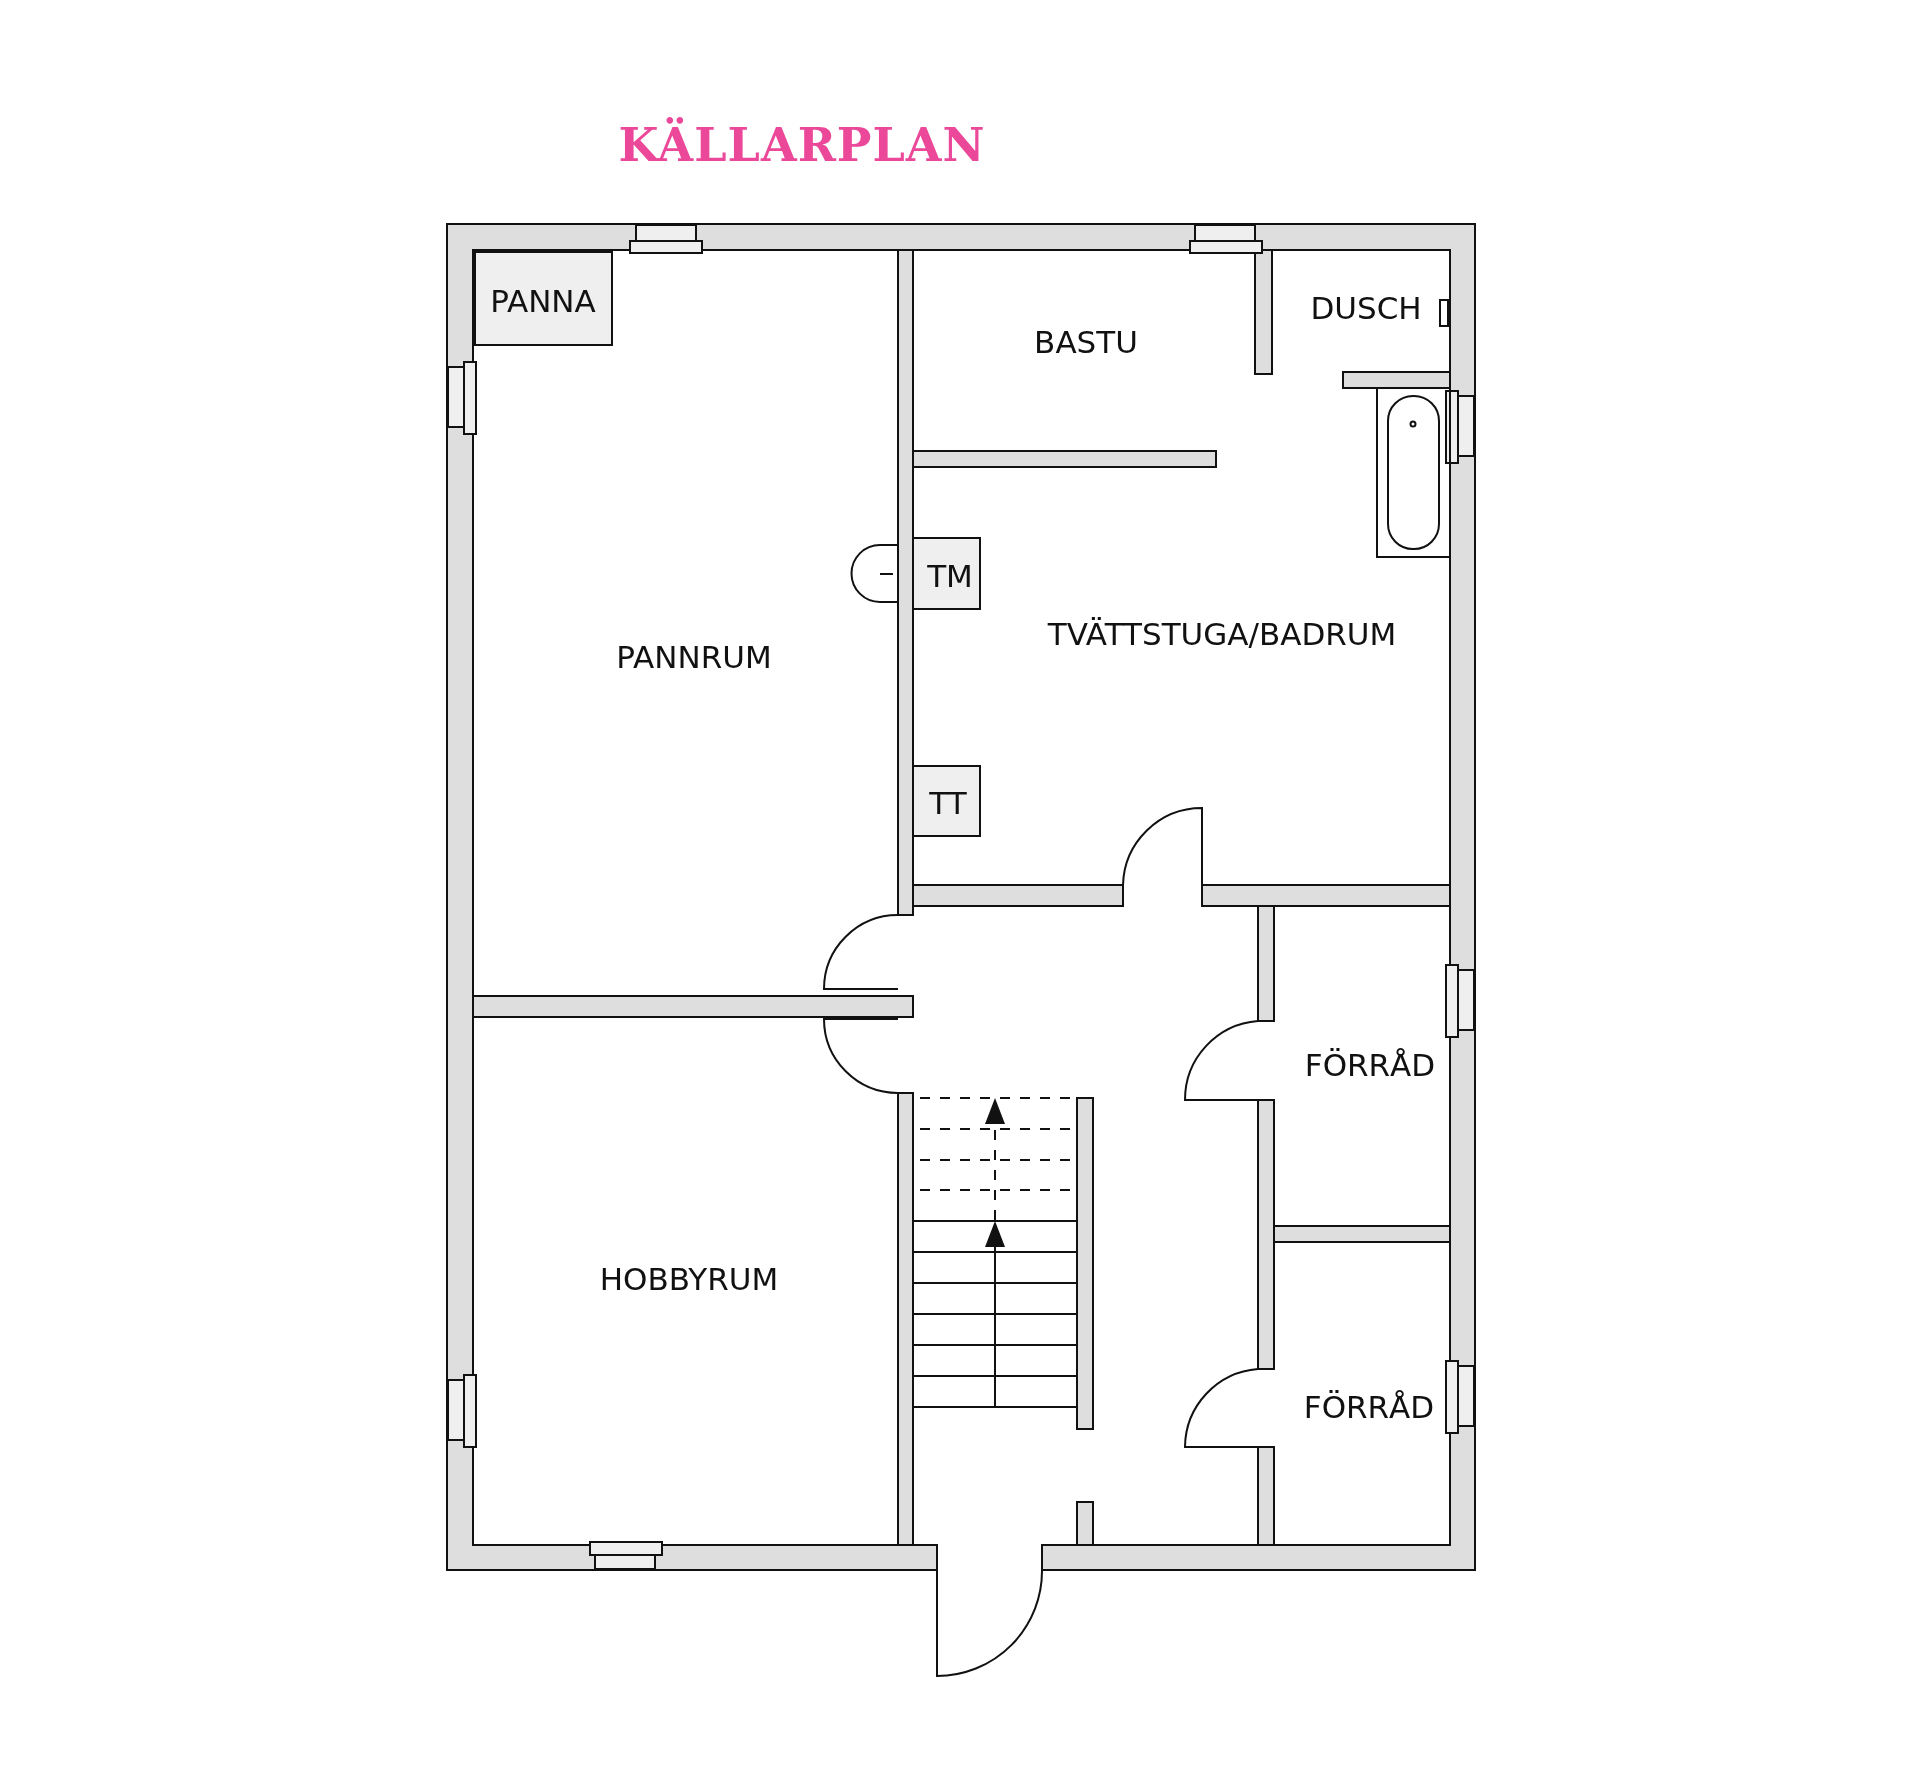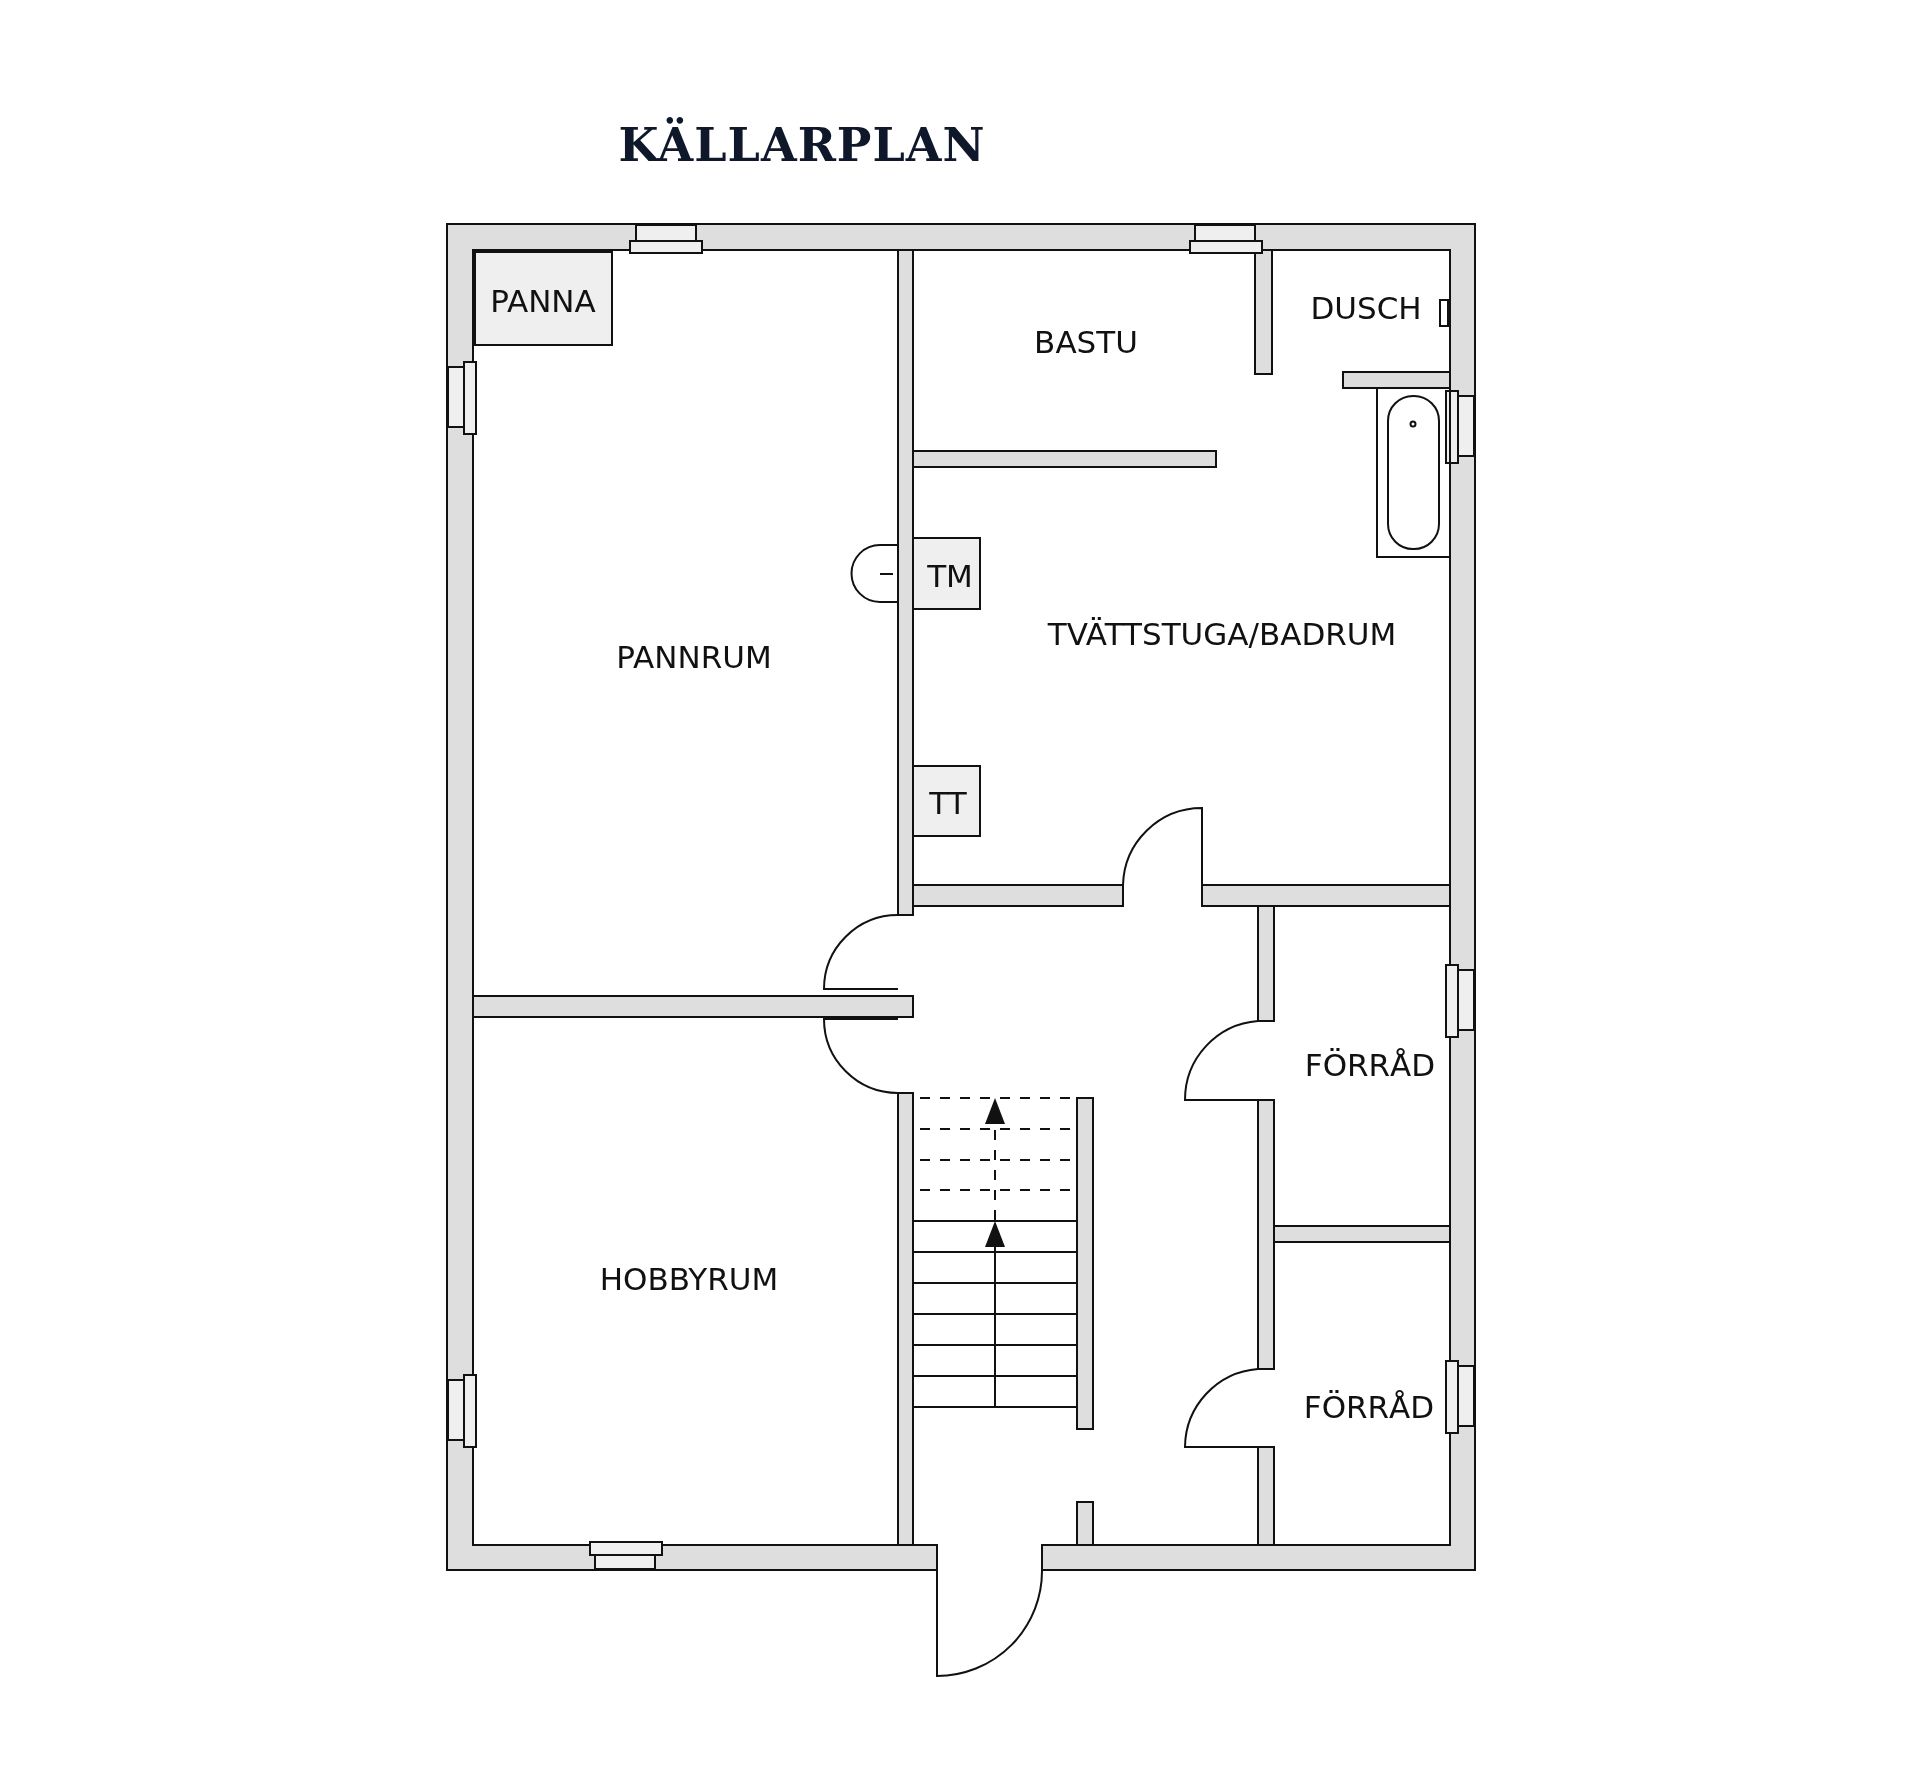--- a/index.html
+++ b/index.html
@@ -1,17 +1,17 @@
 <!DOCTYPE html>
 <html><head>
 <meta charset="utf-8">
 <style>
   html,body{margin:0;padding:0;background:#fff;}
   body{width:1920px;height:1787px;position:relative;overflow:hidden;}
-  .title{position:absolute;left:0;top:118px;width:1604px;text-align:center;font-family:"DejaVu Serif",serif;font-weight:bold;font-size:46px;letter-spacing:1px;color:#0f172a;}
+  .title{position:absolute;left:0;top:118px;width:1604px;text-align:center;font-family:"DejaVu Serif",serif;font-weight:bold;font-size:46px;letter-spacing:1px;color:#ec4899;}
   svg{position:absolute;left:0;top:0;}
   .wall{fill:#dedede;stroke:#111;stroke-width:2;}
   .fix{fill:#efefef;stroke:#111;stroke-width:2;}
   .ln{fill:none;stroke:#111;stroke-width:2;}
   .lbl{font-family:"DejaVu Sans",sans-serif;font-size:31px;fill:#111;text-anchor:middle;}
 </style>
 </head>
 <body>
 
 <div class="title">KÄLLARPLAN</div>

